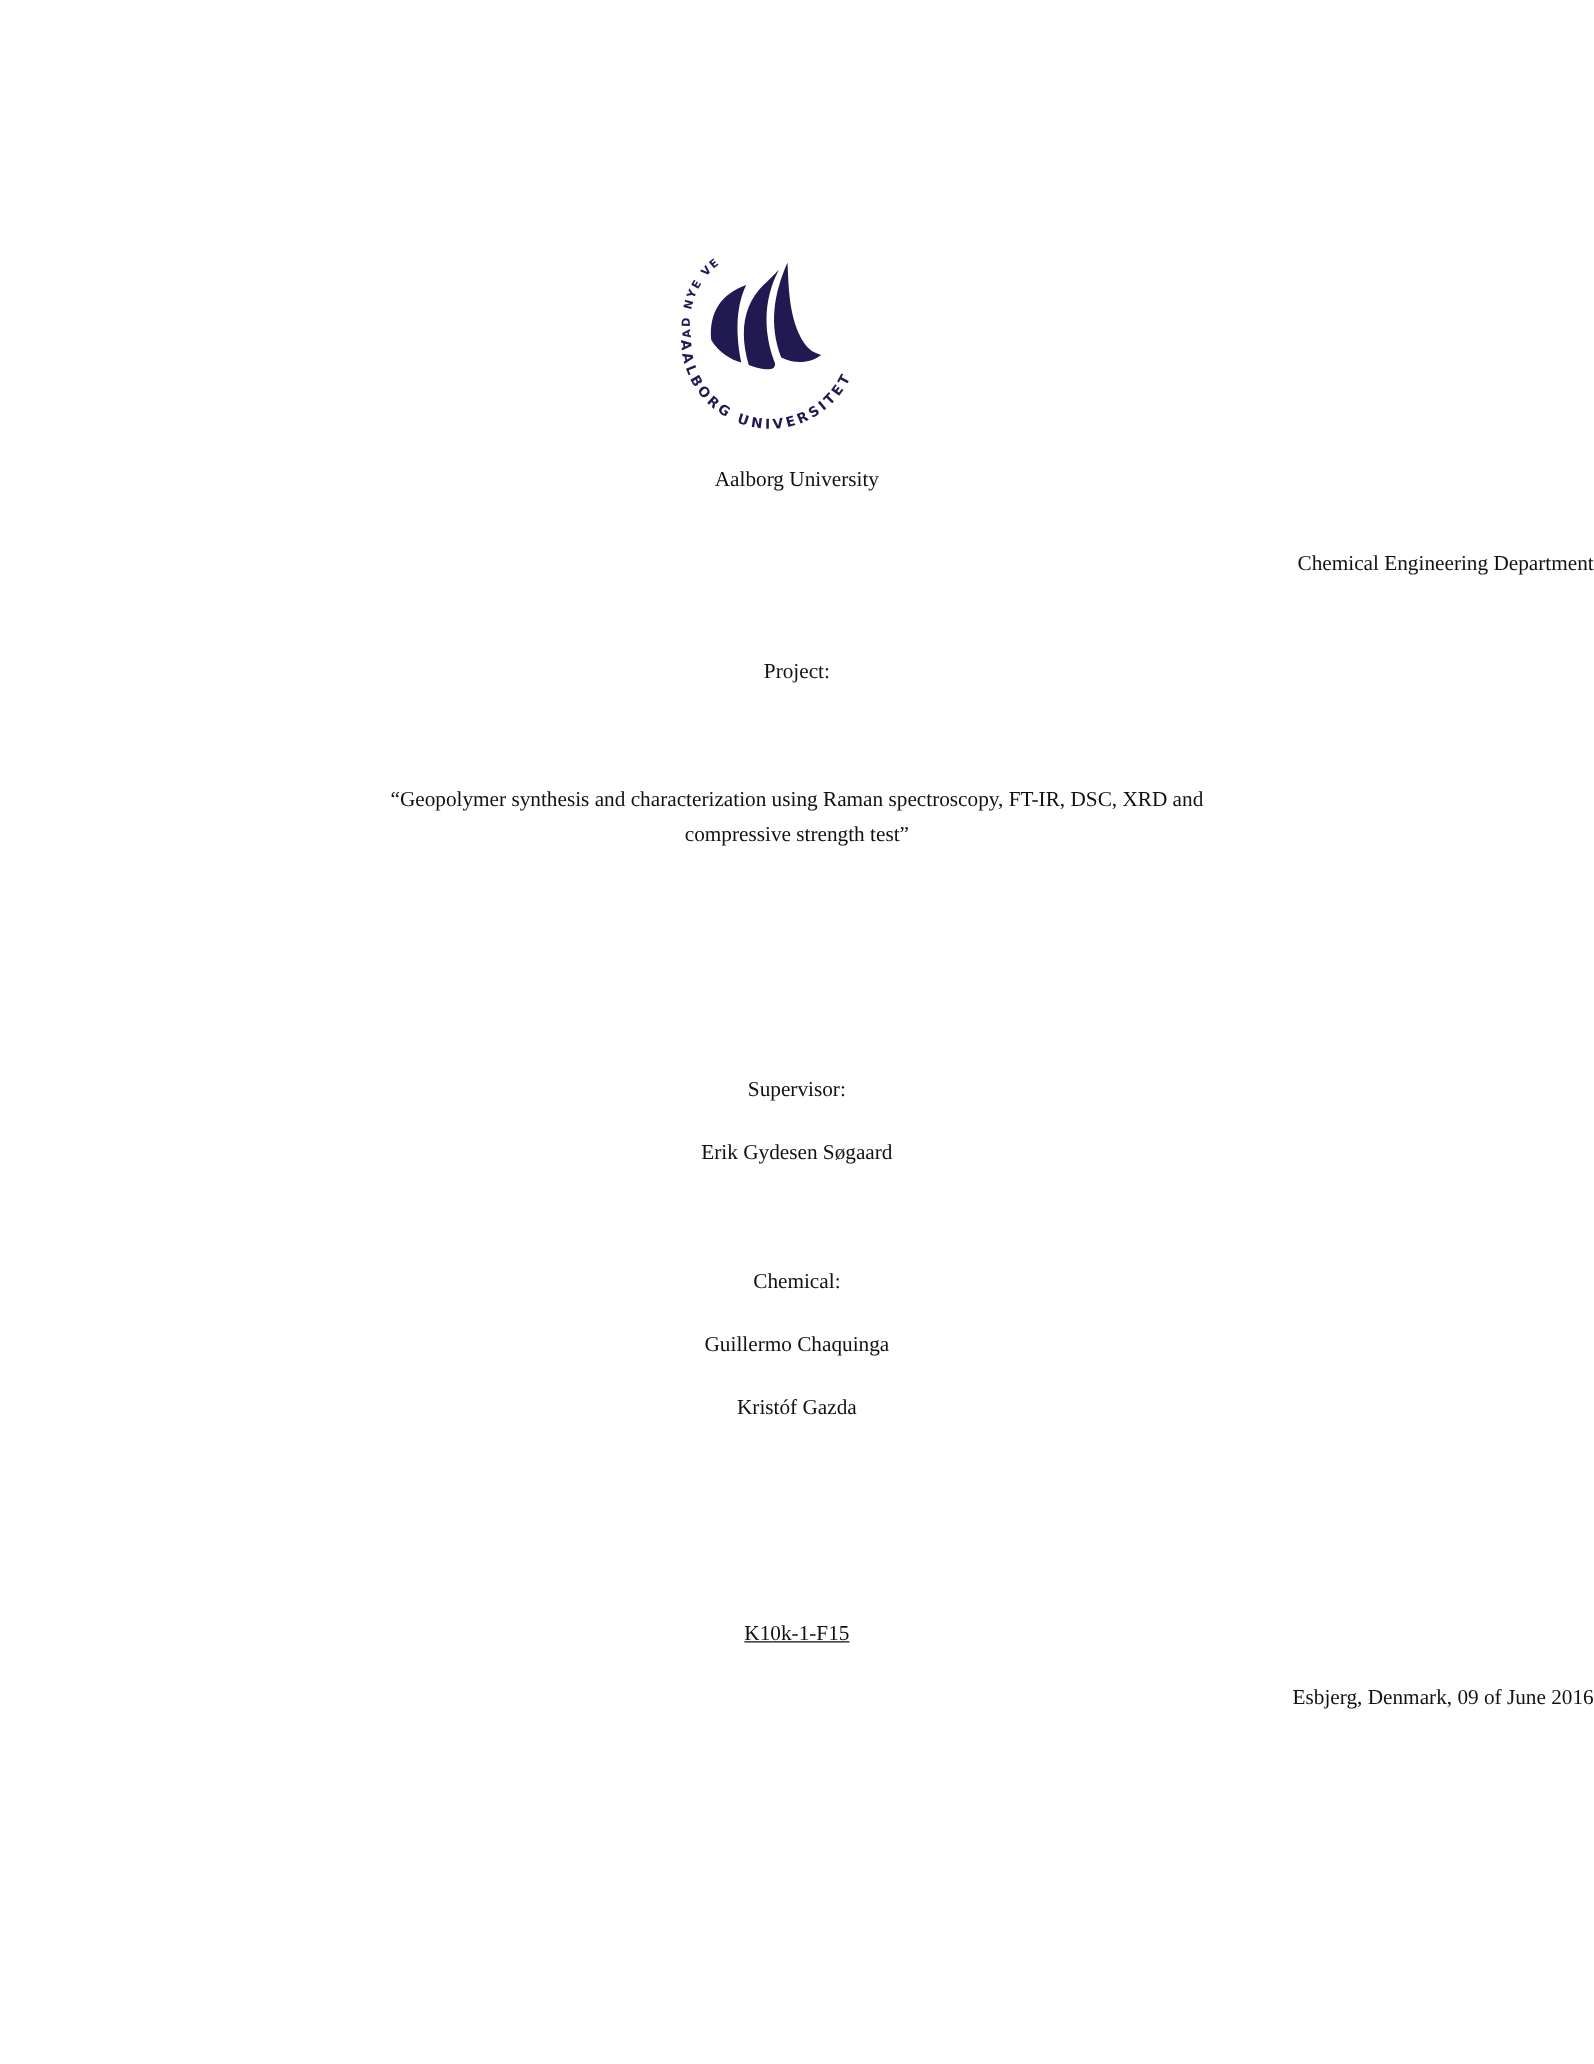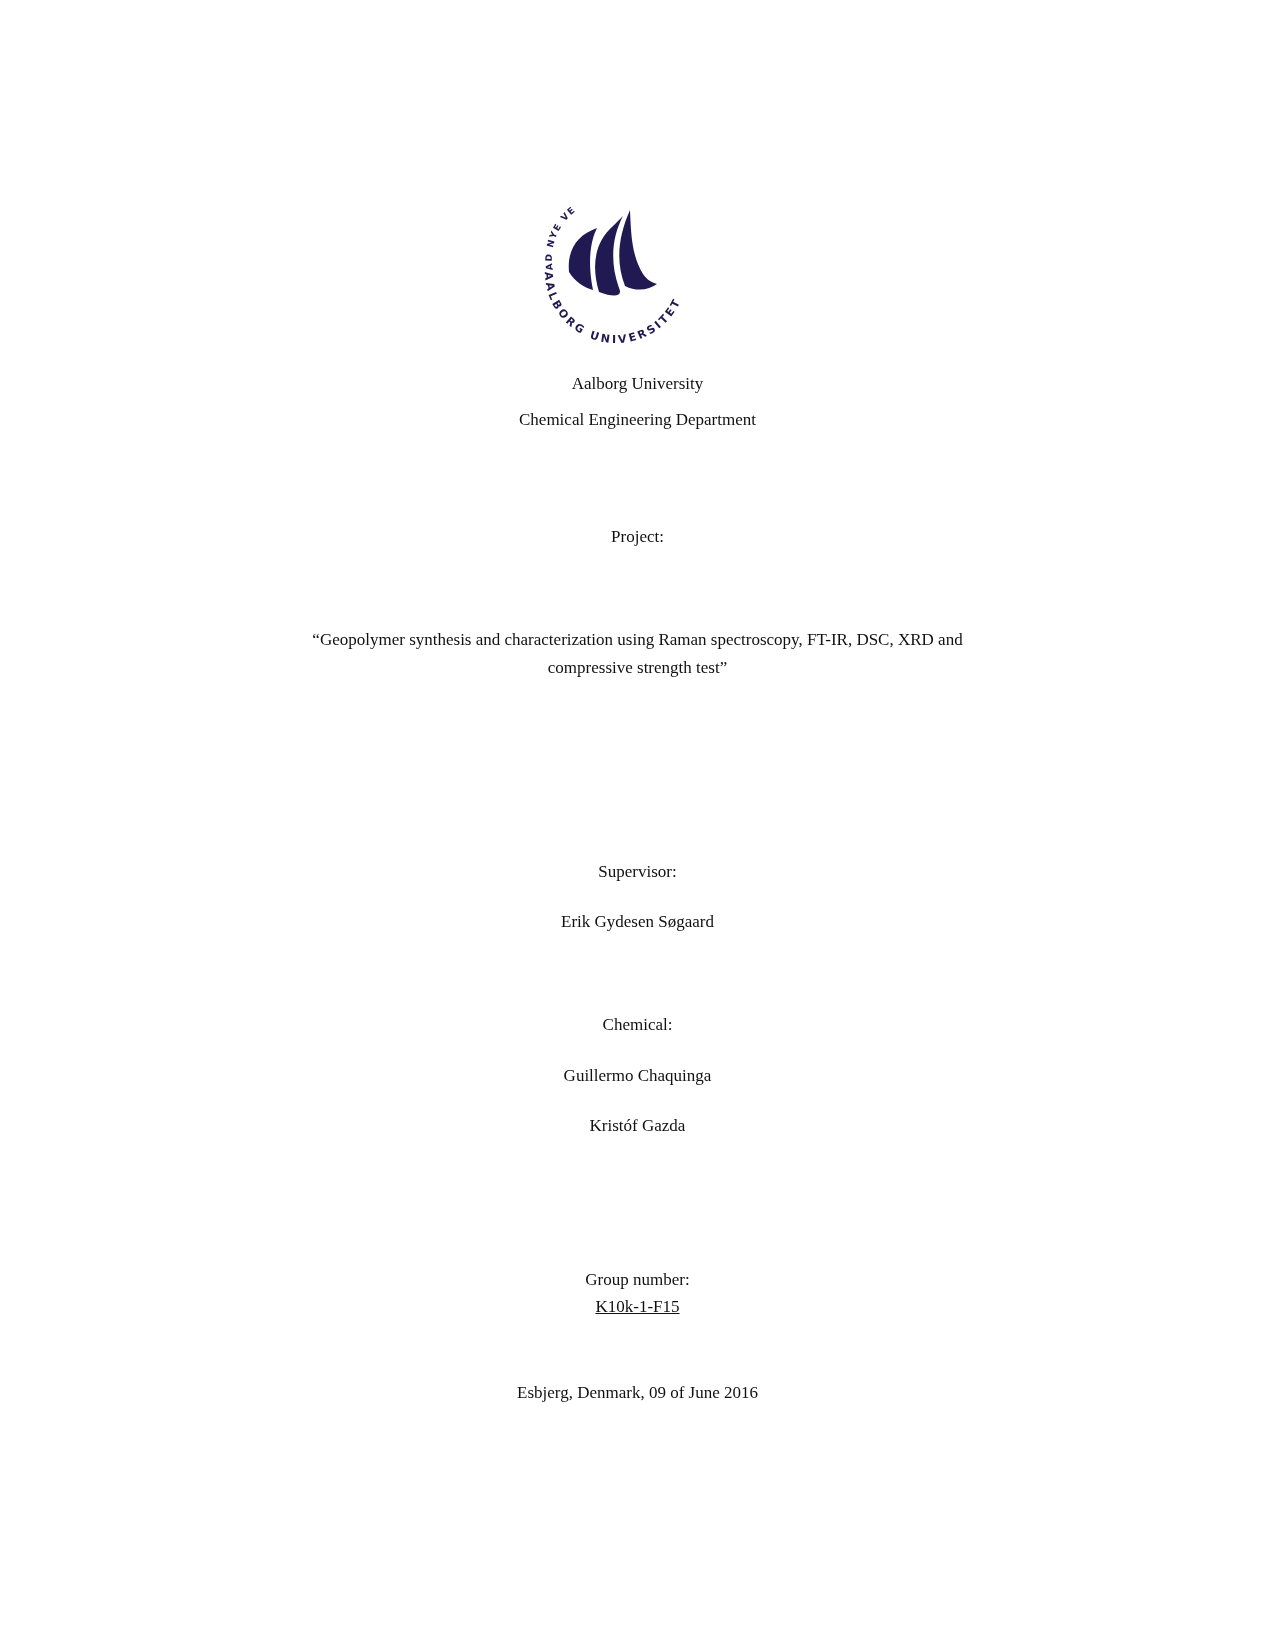--- a/index.html
+++ b/index.html
@@ -60,32 +60,31 @@
       <text font-family="DejaVu Sans, sans-serif" font-size="9" font-weight="bold" fill="#211a52" letter-spacing="1.5">
         <textPath href="#arcTop">AD NYE VEJE</textPath>
       </text>
       <text font-family="DejaVu Sans, sans-serif" font-size="11" font-weight="bold" fill="#211a52" letter-spacing="2.6">
         <textPath href="#arcBottom">AALBORG UNIVERSITET</textPath>
       </text>
     </svg>
   </div>
 
   <div class="line" style="top:369px;">Aalborg University</div>
-  <div class="line" style="top:405px;">Chemical Engineering Department</div>
+  <div class="line" style="top:436px;text-align:right;">Chemical Engineering Department</div>
 
   <div class="line" style="top:522px;">Project:</div>
 
   <div class="line" style="top:625px;">“Geopolymer synthesis and characterization using Raman spectroscopy, FT-IR, DSC, XRD and</div>
   <div class="line" style="top:653px;">compressive strength test”</div>
 
   <div class="line" style="top:857px;">Supervisor:</div>
   <div class="line" style="top:907px;">Erik Gydesen Søgaard</div>
 
   <div class="line" style="top:1010px;">Chemical:</div>
   <div class="line" style="top:1061px;">Guillermo Chaquinga</div>
   <div class="line" style="top:1111px;">Kristóf Gazda</div>
 
-  <div class="line" style="top:1265px;">Group number:</div>
   <div class="line" style="top:1292px;text-decoration:underline;">K10k-1-F15</div>
 
-  <div class="line" style="top:1378px;">Esbjerg, Denmark, 09 of June 2016</div>
+  <div class="line" style="top:1343px;text-align:right;">Esbjerg, Denmark, 09 of June 2016</div>
 
 </div>
 
 </body></html>

